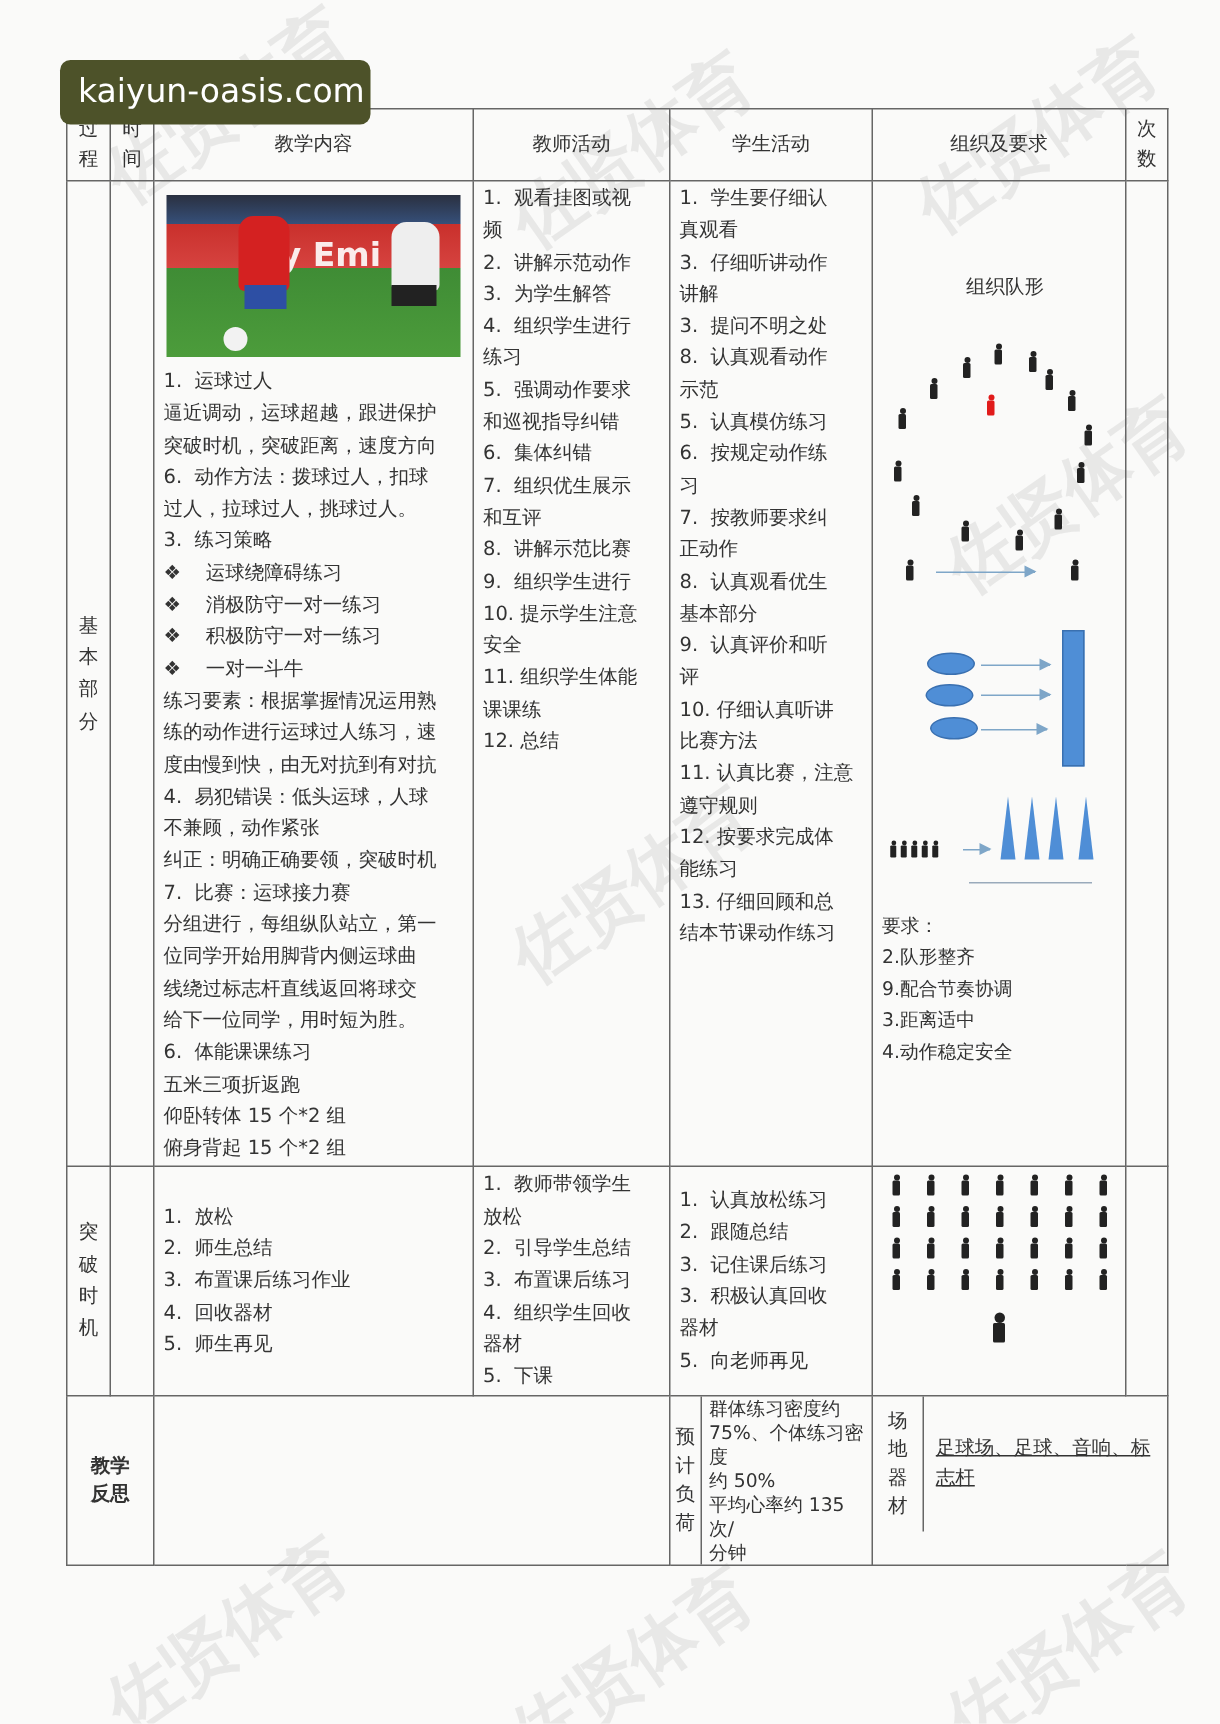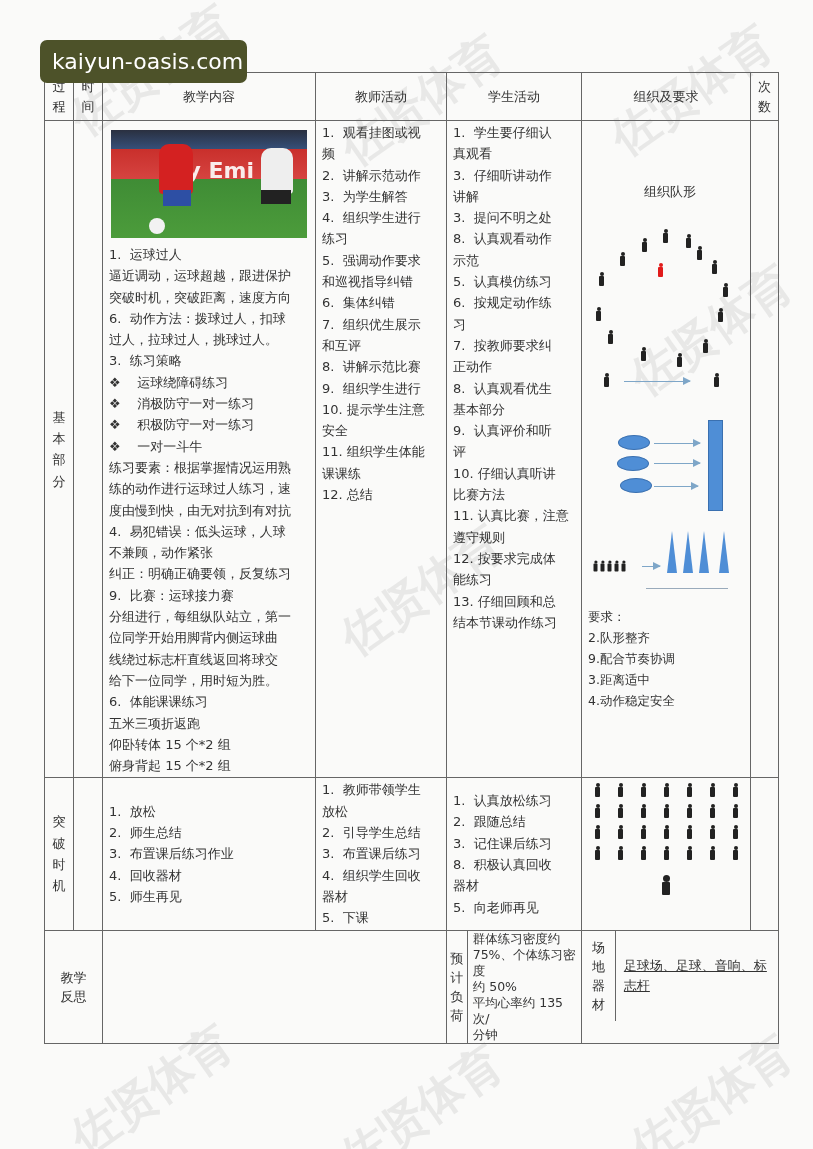--- a/index.html
+++ b/index.html
@@ -99,22 +99,22 @@
             <span class="line">3.  练习策略</span>
             <span class="line">❖    运球绕障碍练习</span>
             <span class="line">❖    消极防守一对一练习</span>
             <span class="line">❖    积极防守一对一练习</span>
             <span class="line">❖    一对一斗牛</span>
             <span class="line">练习要素：根据掌握情况运用熟</span>
             <span class="line">练的动作进行运球过人练习，速</span>
             <span class="line">度由慢到快，由无对抗到有对抗</span>
             <span class="line">4.  易犯错误：低头运球，人球</span>
             <span class="line">不兼顾，动作紧张</span>
-            <span class="line">纠正：明确正确要领，反复练习</span>
-            <span class="line">9.  比赛：运球接力赛</span>
+            <span class="line">纠正：明确正确要领，突破时机</span>
+            <span class="line">7.  比赛：运球接力赛</span>
             <span class="line">分组进行，每组纵队站立，第一</span>
             <span class="line">位同学开始用脚背内侧运球曲</span>
             <span class="line">线绕过标志杆直线返回将球交</span>
             <span class="line">给下一位同学，用时短为胜。</span>
             <span class="line">6.  体能课课练习</span>
             <span class="line">五米三项折返跑</span>
             <span class="line">仰卧转体 15 个*2 组</span>
             <span class="line">俯身背起 15 个*2 组</span>
           </div>
     </td>
@@ -250,21 +250,21 @@
             <span class="line">4.  组织学生回收</span>
             <span class="line">器材</span>
             <span class="line">5.  下课</span>
           </div>
         </td>
     <td class="cell" style="vertical-align:middle;">
           <div id="end-student">
             <span class="line">1.  认真放松练习</span>
             <span class="line">2.  跟随总结</span>
             <span class="line">3.  记住课后练习</span>
-            <span class="line">8.  积极认真回收</span>
+            <span class="line">3.  积极认真回收</span>
             <span class="line">器材</span>
             <span class="line">5.  向老师再见</span>
           </div>
         </td>
     <td>
       <div style="position:relative;height:150px;">
         <div id="grid">
               <div class="person" style="left: 13px; top: 5px;"></div>
               <div class="person" style="left: 36px; top: 5px;"></div>
               <div class="person" style="left: 59px; top: 5px;"></div>
@@ -295,21 +295,21 @@
               <div class="person" style="left: 151px; top: 68px;"></div>
             </div>
         <div class="person big" style="left:80px;top:97px;"></div>
       </div>
     </td>
     <td></td>
   </tr>
 
   <tr style="height:90px;">
     <td colspan="2" class="vert">
-          <span style="display:block;width:28px;margin:auto;line-height:19px;">教学反思</span>
+          <span style="display:block;width:28px;margin:auto;line-height:19px;font-weight:bold;">教学反思</span>
         </td>
     <td colspan="2"></td>
     <td style="padding:0;">
       <div style="display:flex;height:100%;">
         <div style="width:22px;border-right:1px solid #666;display:flex;align-items:center;justify-content:center;line-height:19px;">
               <span style="width:13px;display:block;">预计负荷</span>
             </div>
         <div id="load-lines" style="padding:0 5px;line-height:16px;font-size:12.5px;">
               <span class="line">群体练习密度约</span>
               <span class="line">75%、个体练习密度</span>

